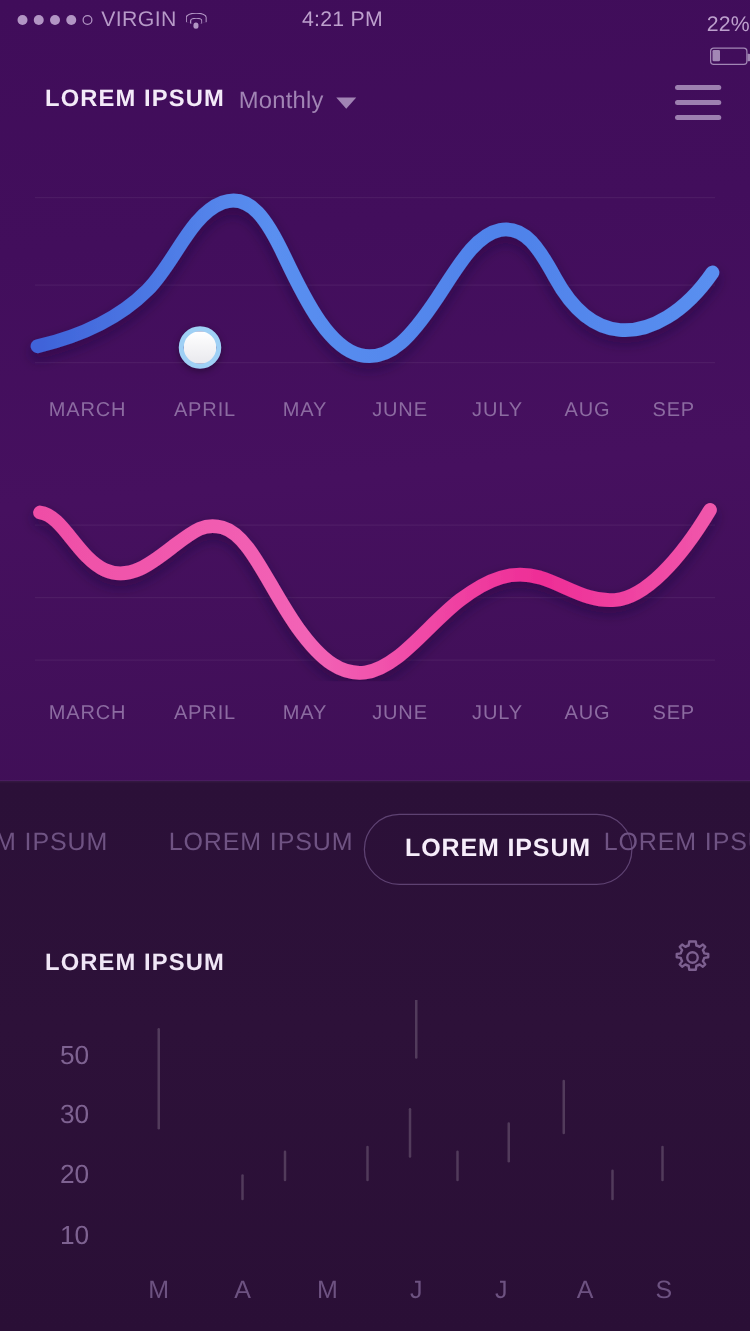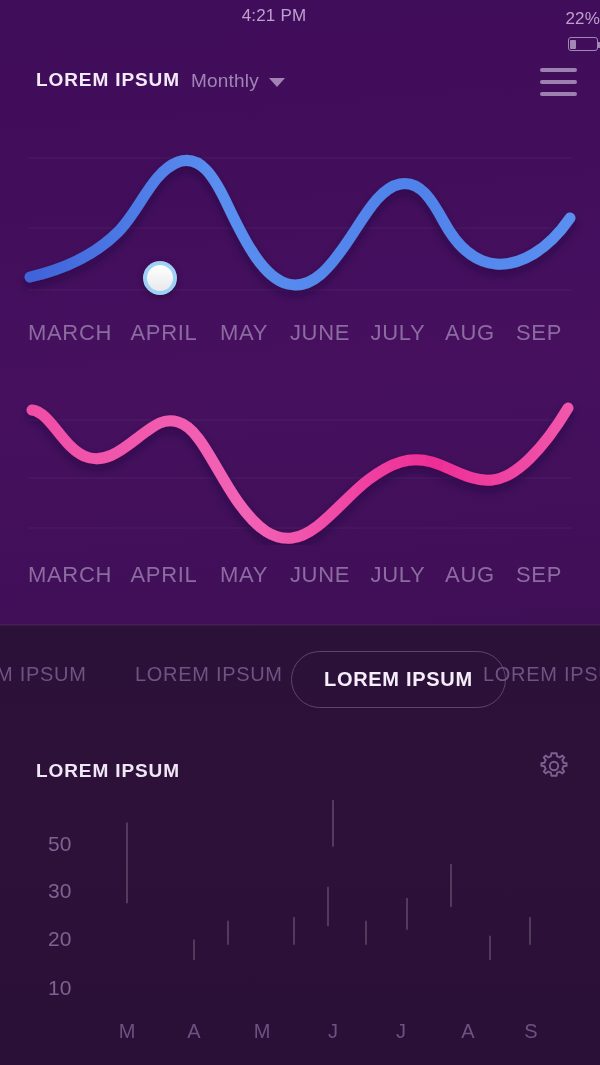--- a/index.html
+++ b/index.html
@@ -72,21 +72,21 @@
   .hamburger span:nth-child(1){ top:1px; }
   .hamburger span:nth-child(2){ top:13px; }
   .hamburger span:nth-child(3){ top:25px; }
 
   
   .chart-block { position:absolute; left:0; width:600px; }
   .chart-svg { display:block; width:600px; }
   .gridline { stroke:rgba(255,255,255,0.055); stroke-width:1; }
   .months { position:absolute; left:0; width:600px; display:flex; }
   .months span {
-    font-size:22px; color:#8c6ba1; letter-spacing:.7px; text-align:center;
+    font-size:16px; color:#8c6ba1; letter-spacing:.7px; text-align:center;
   }
   #months-blue { top:320px; }
   #months-pink { top:562px; }
 
   .marker-blue {
     position:absolute; width:34px; height:34px; border-radius:50%;
     background:linear-gradient(180deg,#ffffff 0%,#e9e9ee 100%);
     border:4px solid #9fd0f5; left:143px; top:151px;
     box-shadow:0 2px 6px rgba(0,0,0,.35);
   }
@@ -136,20 +136,35 @@
   .xlabel { font-size:20px; fill:#6d5281; font-family:"Liberation Sans", sans-serif; text-anchor:middle; }
 </style>
 </head>
 <body>
 
 <div class="phone">
 
   <div class="top-panel">
 
     <div class="statusbar">
+      <div class="sb-left">
+        <div class="dots">
+          <span class="dot"></span>
+            <span class="dot"></span>
+            <span class="dot"></span>
+          <span class="dot"></span>
+            <span class="dot hollow"></span>
+        </div>
+        <span class="carrier">VIRGIN</span>
+        <span class="wifi">
+            <i></i>
+            <i></i>
+            <i></i>
+          </span>
+      </div>
       <div class="sb-center">4:21 PM</div>
       <div class="sb-right">
         <span class="bt">
           <svg width="11" height="17" viewBox="0 0 11 17" fill="none" stroke="#a98cbb" stroke-width="1.4">
             <path d="M1.2 4.4 L9.2 12.4 L5.3 15.8 L5.3 1.2 L9.2 4.6 L1.2 12.6"></path>
           </svg>
         </span>
         <span class="pct">22%</span>
         <span class="battery">
             <span id="batt-fill" style="width: 5.7px;"></span>

